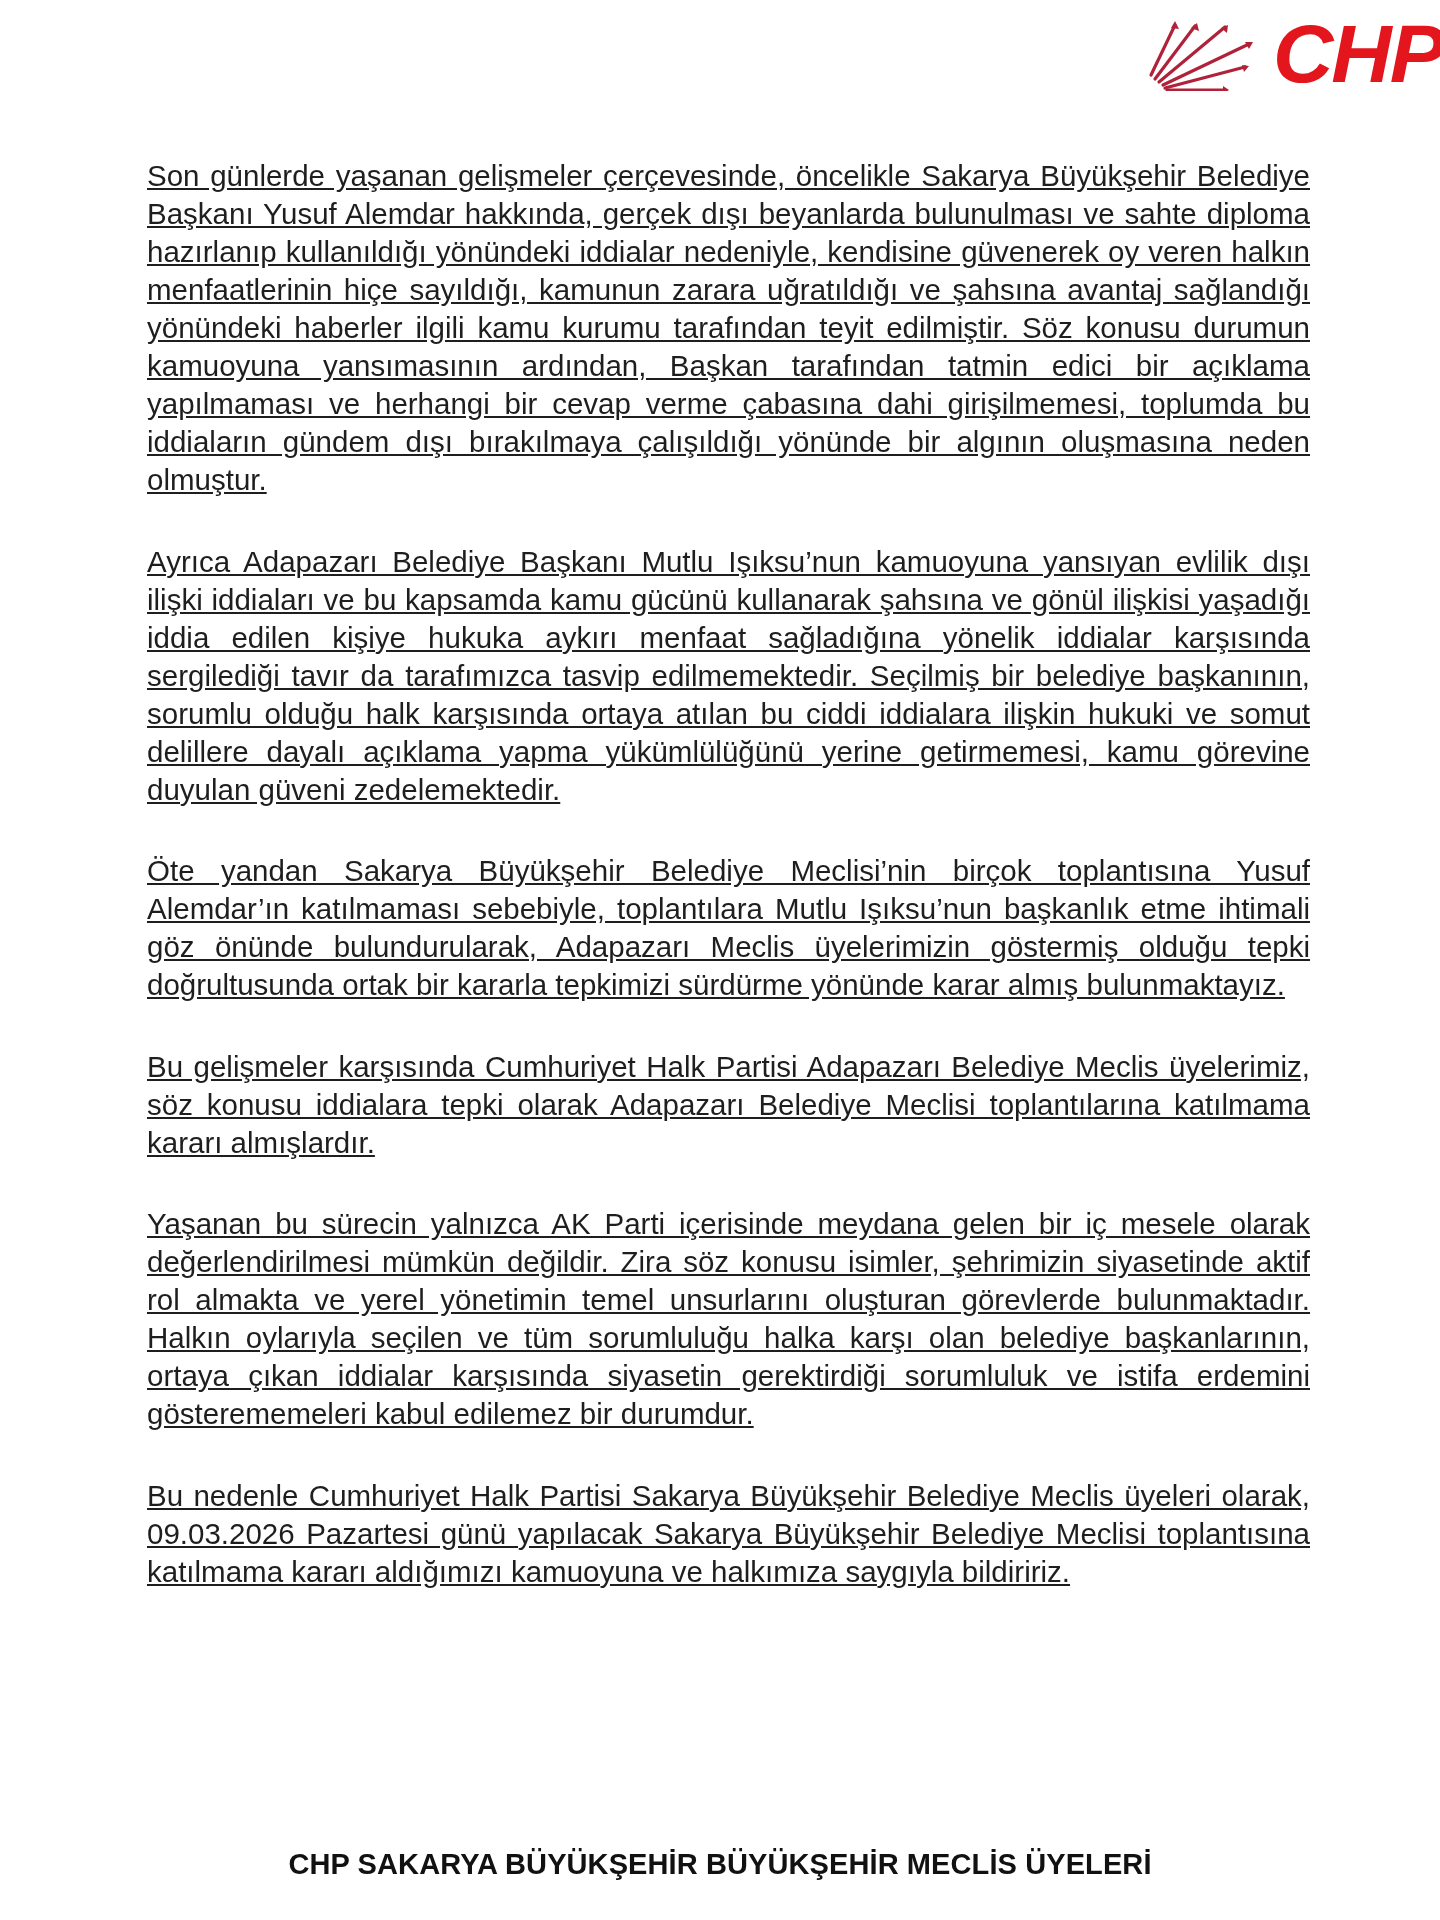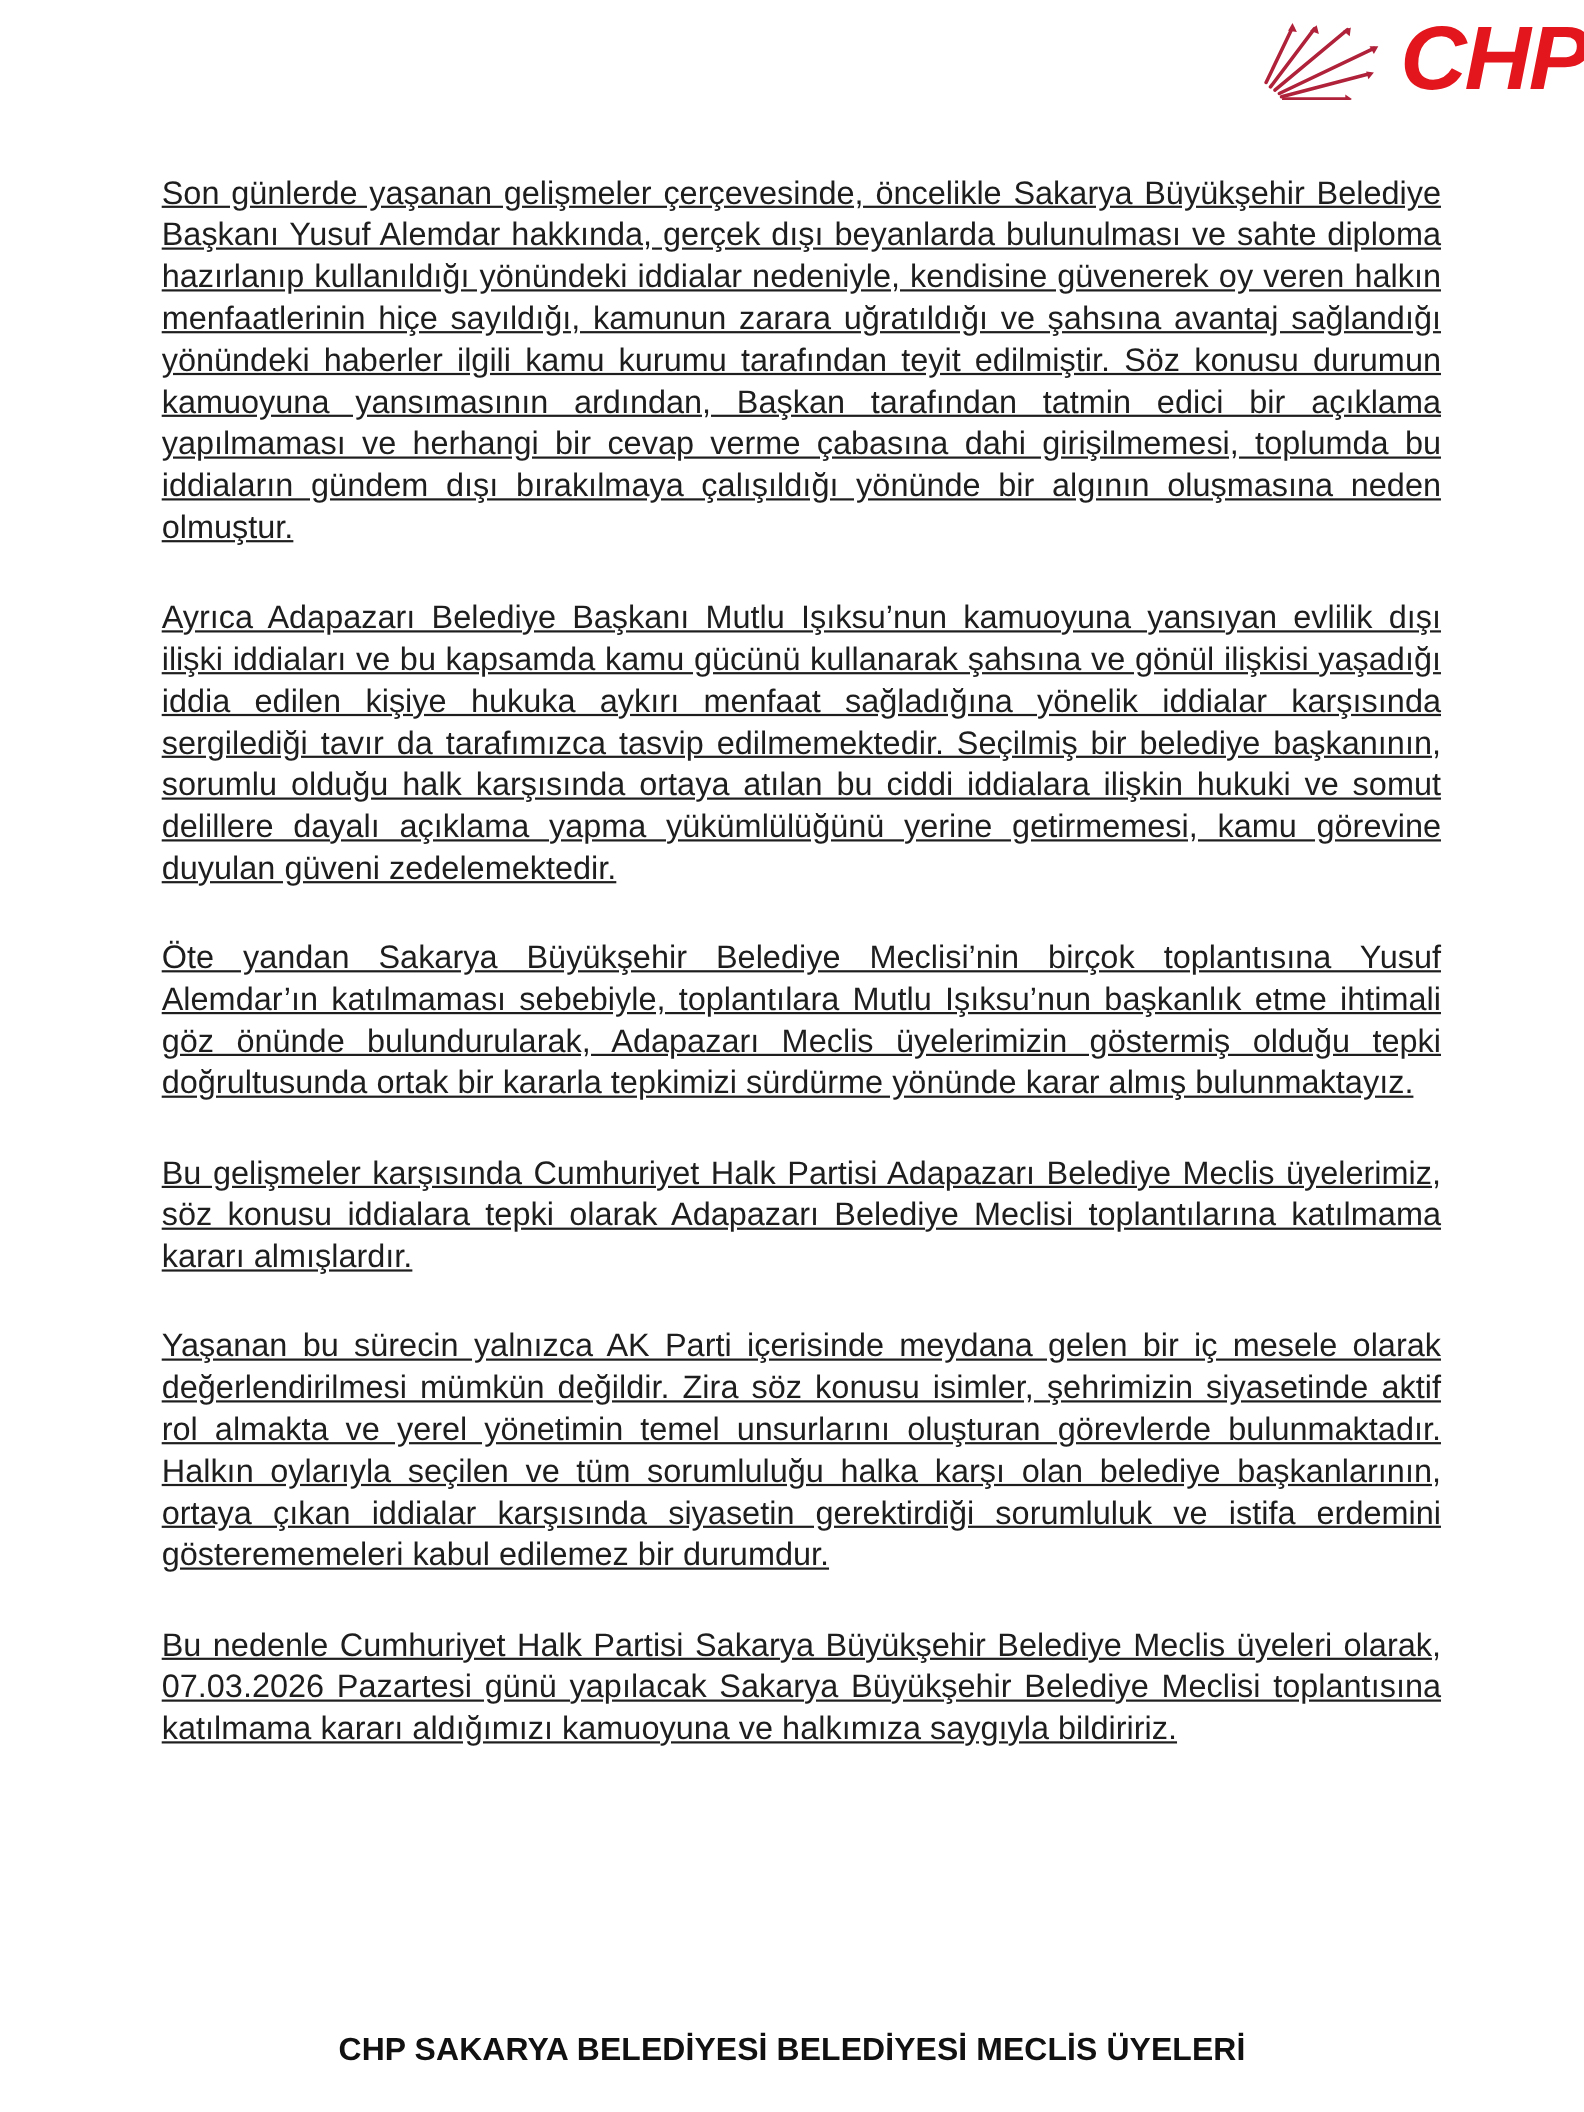--- a/index.html
+++ b/index.html
@@ -109,16 +109,16 @@
     <span class="logo-text">CHP</span>
   </div>
 </div>
 
 <div class="content">
   <p class="para">Son günlerde yaşanan gelişmeler çerçevesinde, öncelikle Sakarya Büyükşehir Belediye Başkanı Yusuf Alemdar hakkında, gerçek dışı beyanlarda bulunulması ve sahte diploma hazırlanıp kullanıldığı yönündeki iddialar nedeniyle, kendisine güvenerek oy veren halkın menfaatlerinin hiçe sayıldığı, kamunun zarara uğratıldığı ve şahsına avantaj sağlandığı yönündeki haberler ilgili kamu kurumu tarafından teyit edilmiştir. Söz konusu durumun kamuoyuna yansımasının ardından, Başkan tarafından tatmin edici bir açıklama yapılmaması ve herhangi bir cevap verme çabasına dahi girişilmemesi, toplumda bu iddiaların gündem dışı bırakılmaya çalışıldığı yönünde bir algının oluşmasına neden olmuştur.</p>
   <p class="para">Ayrıca Adapazarı Belediye Başkanı Mutlu Işıksu’nun kamuoyuna yansıyan evlilik dışı ilişki iddiaları ve bu kapsamda kamu gücünü kullanarak şahsına ve gönül ilişkisi yaşadığı iddia edilen kişiye hukuka aykırı menfaat sağladığına yönelik iddialar karşısında sergilediği tavır da tarafımızca tasvip edilmemektedir. Seçilmiş bir belediye başkanının, sorumlu olduğu halk karşısında ortaya atılan bu ciddi iddialara ilişkin hukuki ve somut delillere dayalı açıklama yapma yükümlülüğünü yerine getirmemesi, kamu görevine duyulan güveni zedelemektedir.</p>
   <p class="para">Öte yandan Sakarya Büyükşehir Belediye Meclisi’nin birçok toplantısına Yusuf Alemdar’ın katılmaması sebebiyle, toplantılara Mutlu Işıksu’nun başkanlık etme ihtimali göz önünde bulundurularak, Adapazarı Meclis üyelerimizin göstermiş olduğu tepki doğrultusunda ortak bir kararla tepkimizi sürdürme yönünde karar almış bulunmaktayız.</p>
   <p class="para">Bu gelişmeler karşısında Cumhuriyet Halk Partisi Adapazarı Belediye Meclis üyelerimiz, söz konusu iddialara tepki olarak Adapazarı Belediye Meclisi toplantılarına katılmama kararı almışlardır.</p>
   <p class="para">Yaşanan bu sürecin yalnızca AK Parti içerisinde meydana gelen bir iç mesele olarak değerlendirilmesi mümkün değildir. Zira söz konusu isimler, şehrimizin siyasetinde aktif rol almakta ve yerel yönetimin temel unsurlarını oluşturan görevlerde bulunmaktadır. Halkın oylarıyla seçilen ve tüm sorumluluğu halka karşı olan belediye başkanlarının, ortaya çıkan iddialar karşısında siyasetin gerektirdiği sorumluluk ve istifa erdemini gösterememeleri kabul edilemez bir durumdur.</p>
-  <p class="para">Bu nedenle Cumhuriyet Halk Partisi Sakarya Büyükşehir Belediye Meclis üyeleri olarak, 07.03.2026 Pazartesi günü yapılacak Sakarya Büyükşehir Belediye Meclisi toplantısına katılmama kararı aldığımızı kamuoyuna ve halkımıza saygıyla bildiririz.</p>
+  <p class="para">Bu nedenle Cumhuriyet Halk Partisi Sakarya Büyükşehir Belediye Meclis üyeleri olarak, 09.03.2026 Pazartesi günü yapılacak Sakarya Büyükşehir Belediye Meclisi toplantısına katılmama kararı aldığımızı kamuoyuna ve halkımıza saygıyla bildiririz.</p>
 </div>
 
-<div class="signature">CHP SAKARYA BELEDİYESİ BELEDİYESİ MECLİS ÜYELERİ</div>
+<div class="signature">CHP SAKARYA BÜYÜKŞEHİR BÜYÜKŞEHİR MECLİS ÜYELERİ</div>
 
 </body></html>

